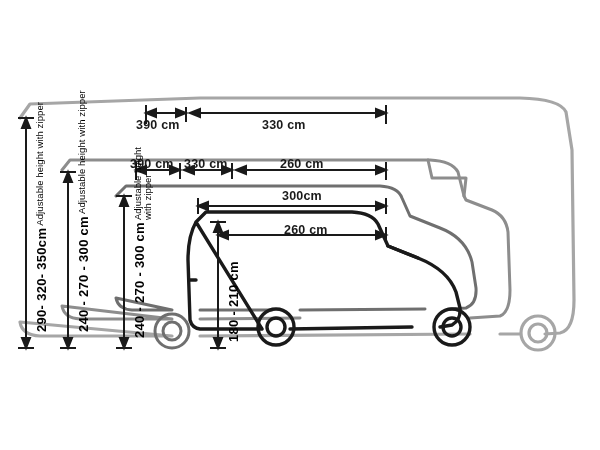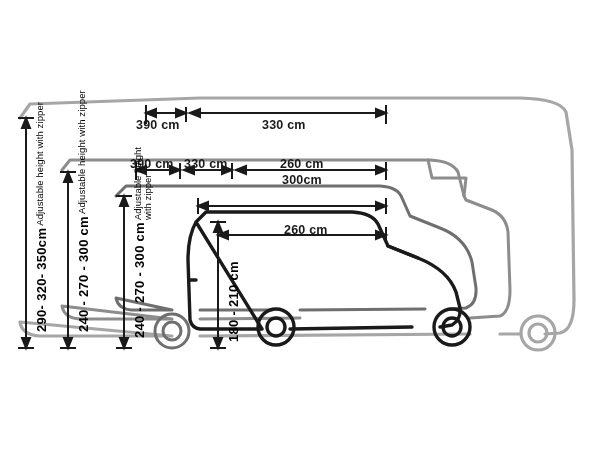--- a/index.html
+++ b/index.html
@@ -241,21 +241,21 @@
     </g>
   </svg>
 
   <div class="lbl h-dim-label" style="left:136px; top:119px;">390 cm</div>
   <div class="lbl h-dim-label" style="left:262px; top:119px;">330 cm</div>
 
   <div class="lbl h-dim-label" style="left:130px; top:158px;">390 cm</div>
   <div class="lbl h-dim-label" style="left:184px; top:158px;">330 cm</div>
   <div class="lbl h-dim-label" style="left:280px; top:158px;">260 cm</div>
 
-  <div class="lbl h-dim-label" style="left:282px; top:174px;">300cm</div>
+  <div class="lbl h-dim-label" style="left:282px; top:190px;">300cm</div>
 
   <div class="lbl h-dim-label" style="left:284px; top:224px;">260 cm</div>
 
   <div class="v-group" style="left:34px; top:332px;">
     <span class="v-main">290- 320- 350cm</span>
     <span class="v-sub">Adjustable height with zipper</span>
   </div>
 
   <div class="v-group" style="left:76px; top:332px;">
     <span class="v-main">240 - 270 - 300 cm</span>

